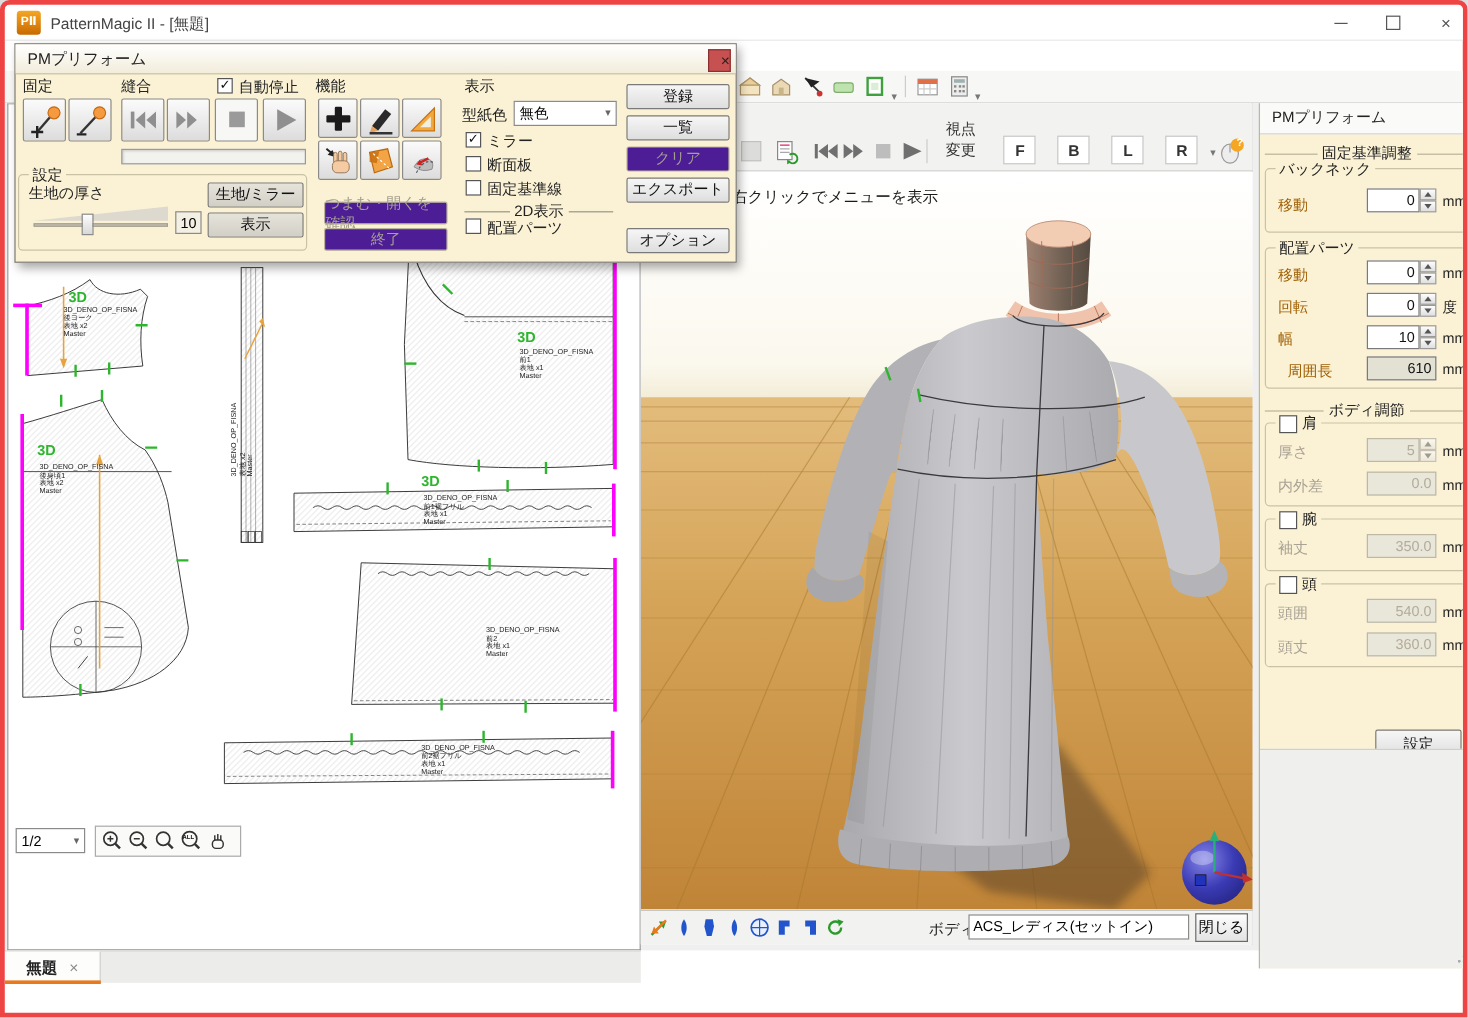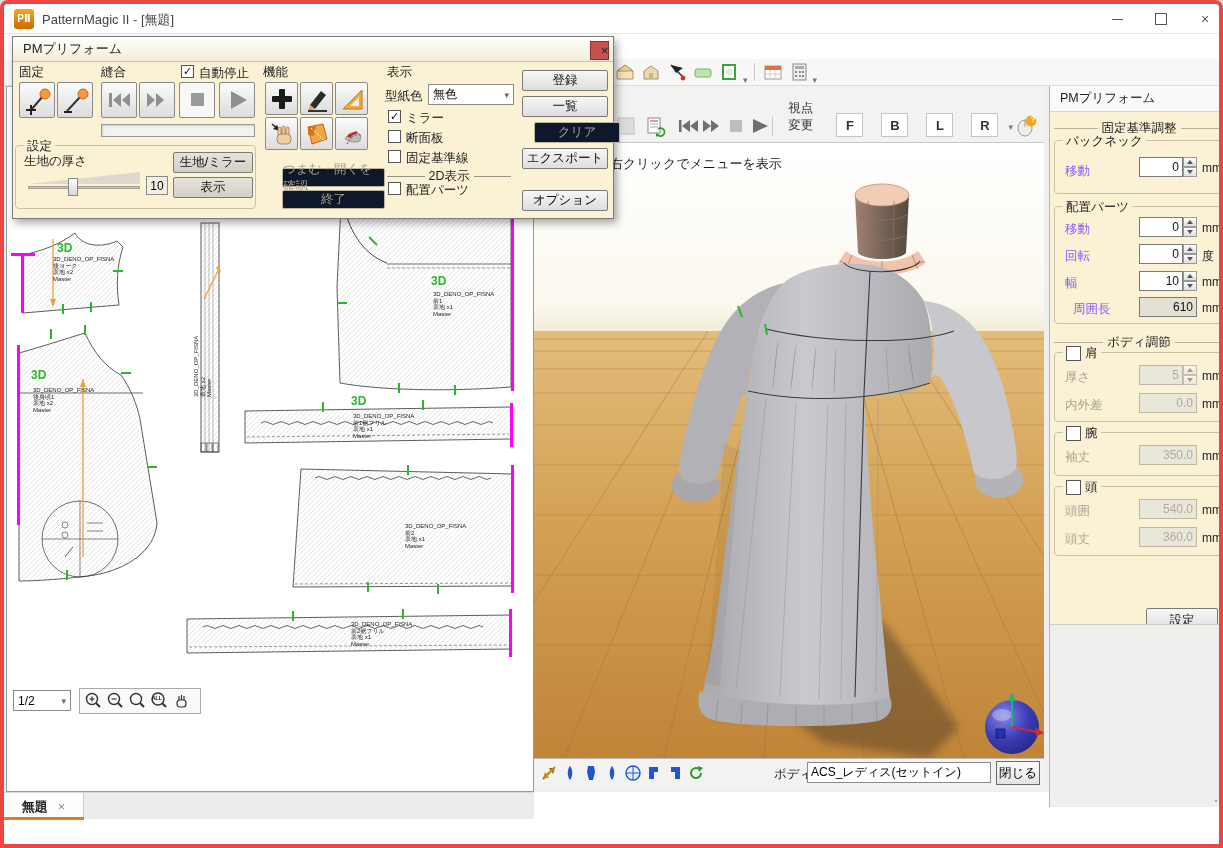--- a/index.html
+++ b/index.html
@@ -54,36 +54,36 @@
             border:1px solid #6a6a6a;font-size:12.5px;display:flex;align-items:center;justify-content:center;}
   
   .panelR{left:1045px;top:82px;width:178px;height:721px;background:#FBF2D5;border-left:1px solid #B5B5B5;}
   .prtitle{left:0;top:0;width:178px;height:26px;background:#FAFAF8;border-bottom:1px solid #D5D5D0;
            font-size:12.5px;color:#222;display:flex;align-items:center;padding-left:10px;}
   .sect{width:178px;display:flex;align-items:center;font-size:12.5px;color:#222;}
   .sect:before,.sect:after{content:"";flex:1;border-top:1px solid #B9B19A;margin:0 4px;}
   .grp{border:1px solid #C9C2A6;border-radius:4px;}
   .glab{position:absolute;top:-8px;left:8px;background:#FBF2D5;padding:0 3px;font-size:12.5px;color:#222;
         display:flex;align-items:center;gap:4px;}
-  .rowlab{font-size:12.5px;color:#8b5cf6;}
+  .rowlab{font-size:12.5px;color:#a16207;}
   .rowlab.dis{color:#A9A295;}
   .numbox{border:1px solid #7a7a7a;background:#fff;font-size:12px;color:#111;text-align:right;
           padding:2px 3px 0 0;height:20px;}
   .numbox.dis{background:#E9E6DA;border-color:#BDB7A4;color:#B3AC9B;}
   .unit{font-size:12px;color:#222;}
   .spin{width:14px;height:20px;display:flex;flex-direction:column;}
   .spin div{flex:1;background:linear-gradient(#FDFDFD,#DFDFDF);border:1px solid #999;display:flex;align-items:center;justify-content:center;}
   .spin .tU{width:0;height:0;border-left:3px solid transparent;border-right:3px solid transparent;border-bottom:4px solid #555;}
   .spin .tD{width:0;height:0;border-left:3px solid transparent;border-right:3px solid transparent;border-top:4px solid #555;}
   .spin.dis div{opacity:.55;}
   .ck{width:13px;height:13px;background:#fff;border:1px solid #555;display:inline-flex;align-items:center;justify-content:center;
       font-size:11px;font-weight:bold;color:#111;line-height:11px;flex:none;}
   .btn{background:linear-gradient(#F6F6F6,#DEDEDE);border:1px solid #7a7a7a;font-size:12.5px;color:#111;
        display:flex;align-items:center;justify-content:center;border-radius:2px;}
-  .btn.dis{background:#0f172a;border-color:#BBB49C;color:#A5A08E;margin-left:12px;}
+  .btn.dis{background:#4c1d95;border-color:#BBB49C;color:#A5A08E;}
   .prgray{left:0;top:538px;width:178px;height:183px;background:#EFEFED;border-top:1px solid #CFCFCB;}
   .grip{position:absolute;right:4px;bottom:4px;width:10px;height:10px;
         background:radial-gradient(circle at 2px 8px,#AAA 1px,transparent 1.4px),
                    radial-gradient(circle at 6px 8px,#AAA 1px,transparent 1.4px),
                    radial-gradient(circle at 6px 4px,#AAA 1px,transparent 1.4px),
                    radial-gradient(circle at 9px 8px,#AAA 1px,transparent 1.4px),
                    radial-gradient(circle at 9px 4px,#AAA 1px,transparent 1.4px),
                    radial-gradient(circle at 9px 1px,#AAA 1px,transparent 1.4px);}
   
   .dlg{left:8px;top:32px;width:602px;height:183px;border:1px solid #7a7a7a;background:#FBF2D5;

